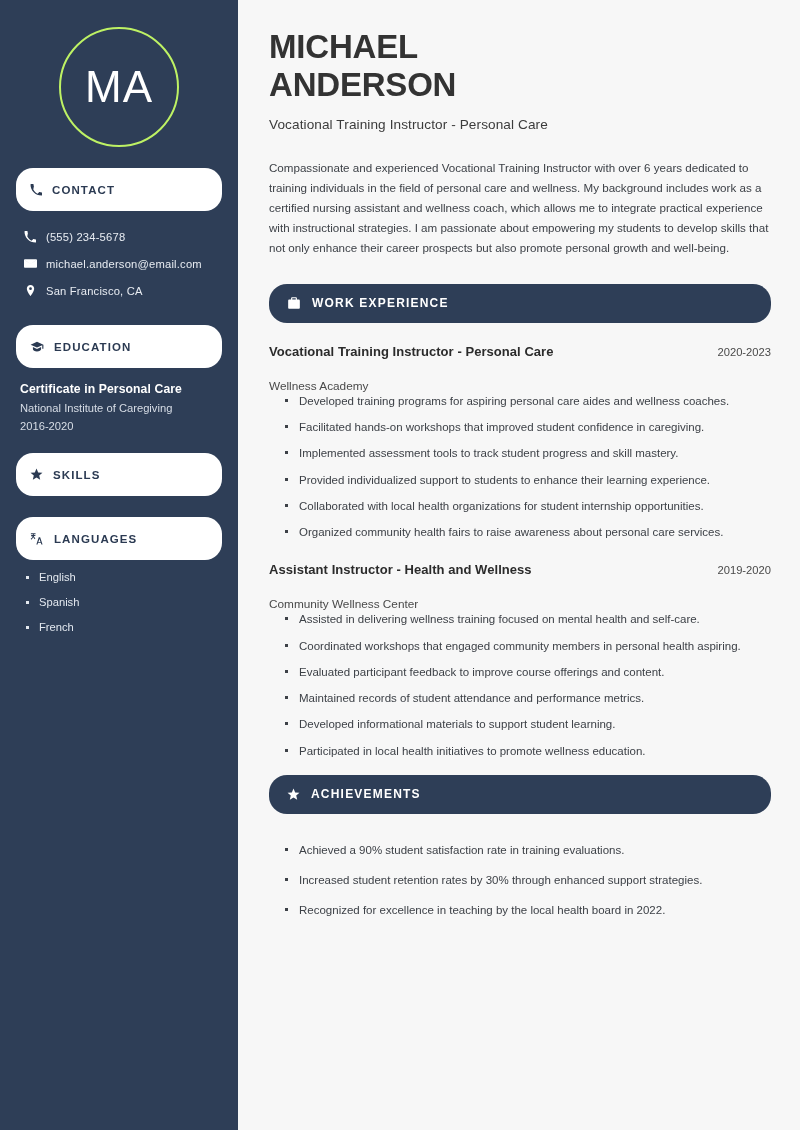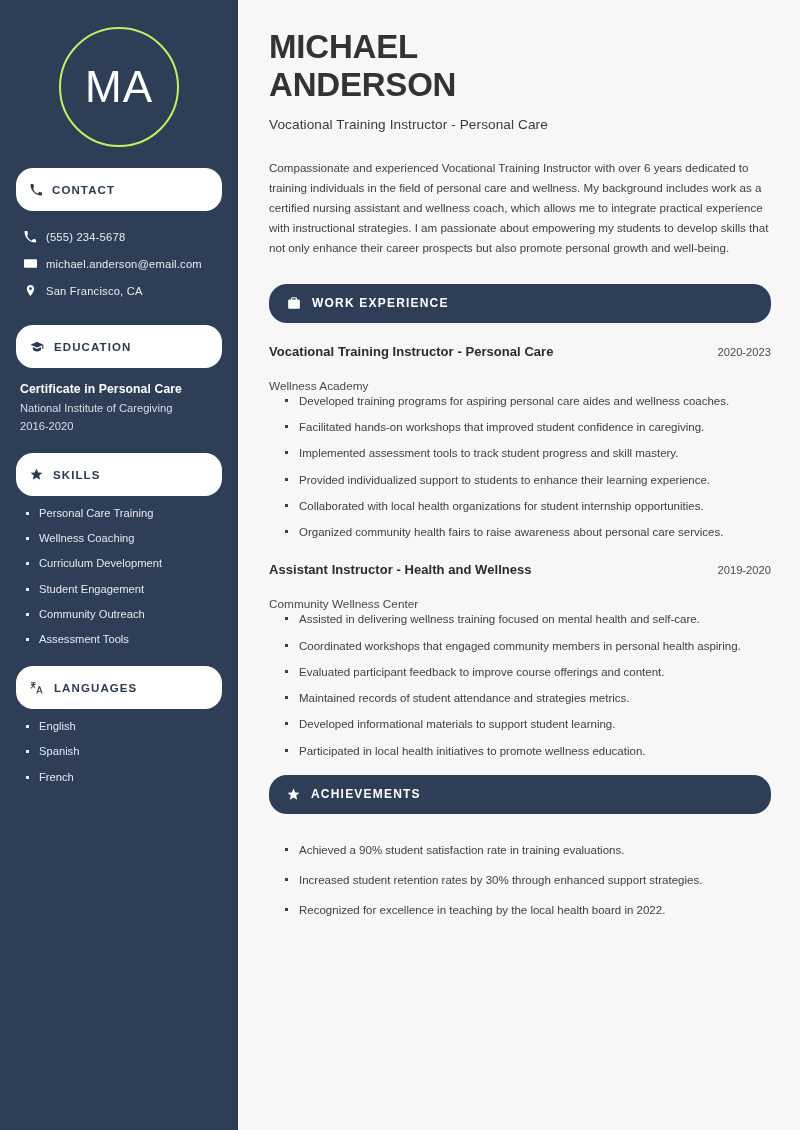--- a/index.html
+++ b/index.html
@@ -274,28 +274,20 @@
 
     <div class="pill">
       <span class="ic">
         <svg width="13" height="13" viewBox="0 0 24 24" fill="#2b3a52">
             <path d="M12 .8l3.1 7.3 7.9.7-6 5.2 1.8 7.7L12 17.6 5.2 21.7 7 14 1 8.8l7.9-.7L12 .8z"></path>
           </svg>
       </span>
       <span class="pill-label">SKILLS</span>
     </div>
 
-    <ul class="side-list">
-      <li>Personal Care Training</li>
-      <li>Wellness Coaching</li>
-      <li>Curriculum Development</li>
-      <li>Student Engagement</li>
-      <li>Community Outreach</li>
-      <li>Assessment Tools</li>
-    </ul>
 
     <div class="pill">
       <span class="ic">
         <svg width="14" height="14" viewBox="0 0 24 24" fill="#2b3a52">
             <path d="M1.5 2h8v1.7H6.6v1.6h2.6v1.6H6.5c.5 1.6 1.4 2.9 2.6 3.9l-.9 1.5c-1.1-.9-2-2-2.6-3.2-.7 1.5-1.9 2.9-3.5 4l-.9-1.4c1.7-1.1 2.9-2.5 3.5-4.1L2 7.3V5.3h3V3.7H1.5V2zM15 9.2h2.4l4.1 12.3h-2l-.9-2.9h-4.8l-.9 2.9h-2L15 9.2zm1.2 2.4l-1.8 5.5h3.6l-1.8-5.5z"></path>
           </svg>
       </span>
       <span class="pill-label">LANGUAGES</span>
     </div>
 
@@ -346,21 +338,21 @@
     <div class="job">
       <div class="job-head">
         <div class="job-title">Assistant Instructor - Health and Wellness</div>
         <div class="job-date">2019-2020</div>
       </div>
       <div class="job-org">Community Wellness Center</div>
       <ul class="bullets">
         <li>Assisted in delivering wellness training focused on mental health and self-care.</li>
         <li>Coordinated workshops that engaged community members in personal health aspiring.</li>
         <li>Evaluated participant feedback to improve course offerings and content.</li>
-        <li>Maintained records of student attendance and strategies metrics.</li>
+        <li>Maintained records of student attendance and performance metrics.</li>
         <li>Developed informational materials to support student learning.</li>
         <li>Participated in local health initiatives to promote wellness education.</li>
       </ul>
     </div>
 
     <div class="sec-pill achv">
       <span class="ic">
         <svg width="13" height="13" viewBox="0 0 24 24" fill="#ffffff">
             <path d="M12 .8l3.1 7.3 7.9.7-6 5.2 1.8 7.7L12 17.6 5.2 21.7 7 14 1 8.8l7.9-.7L12 .8z"></path>
           </svg>

